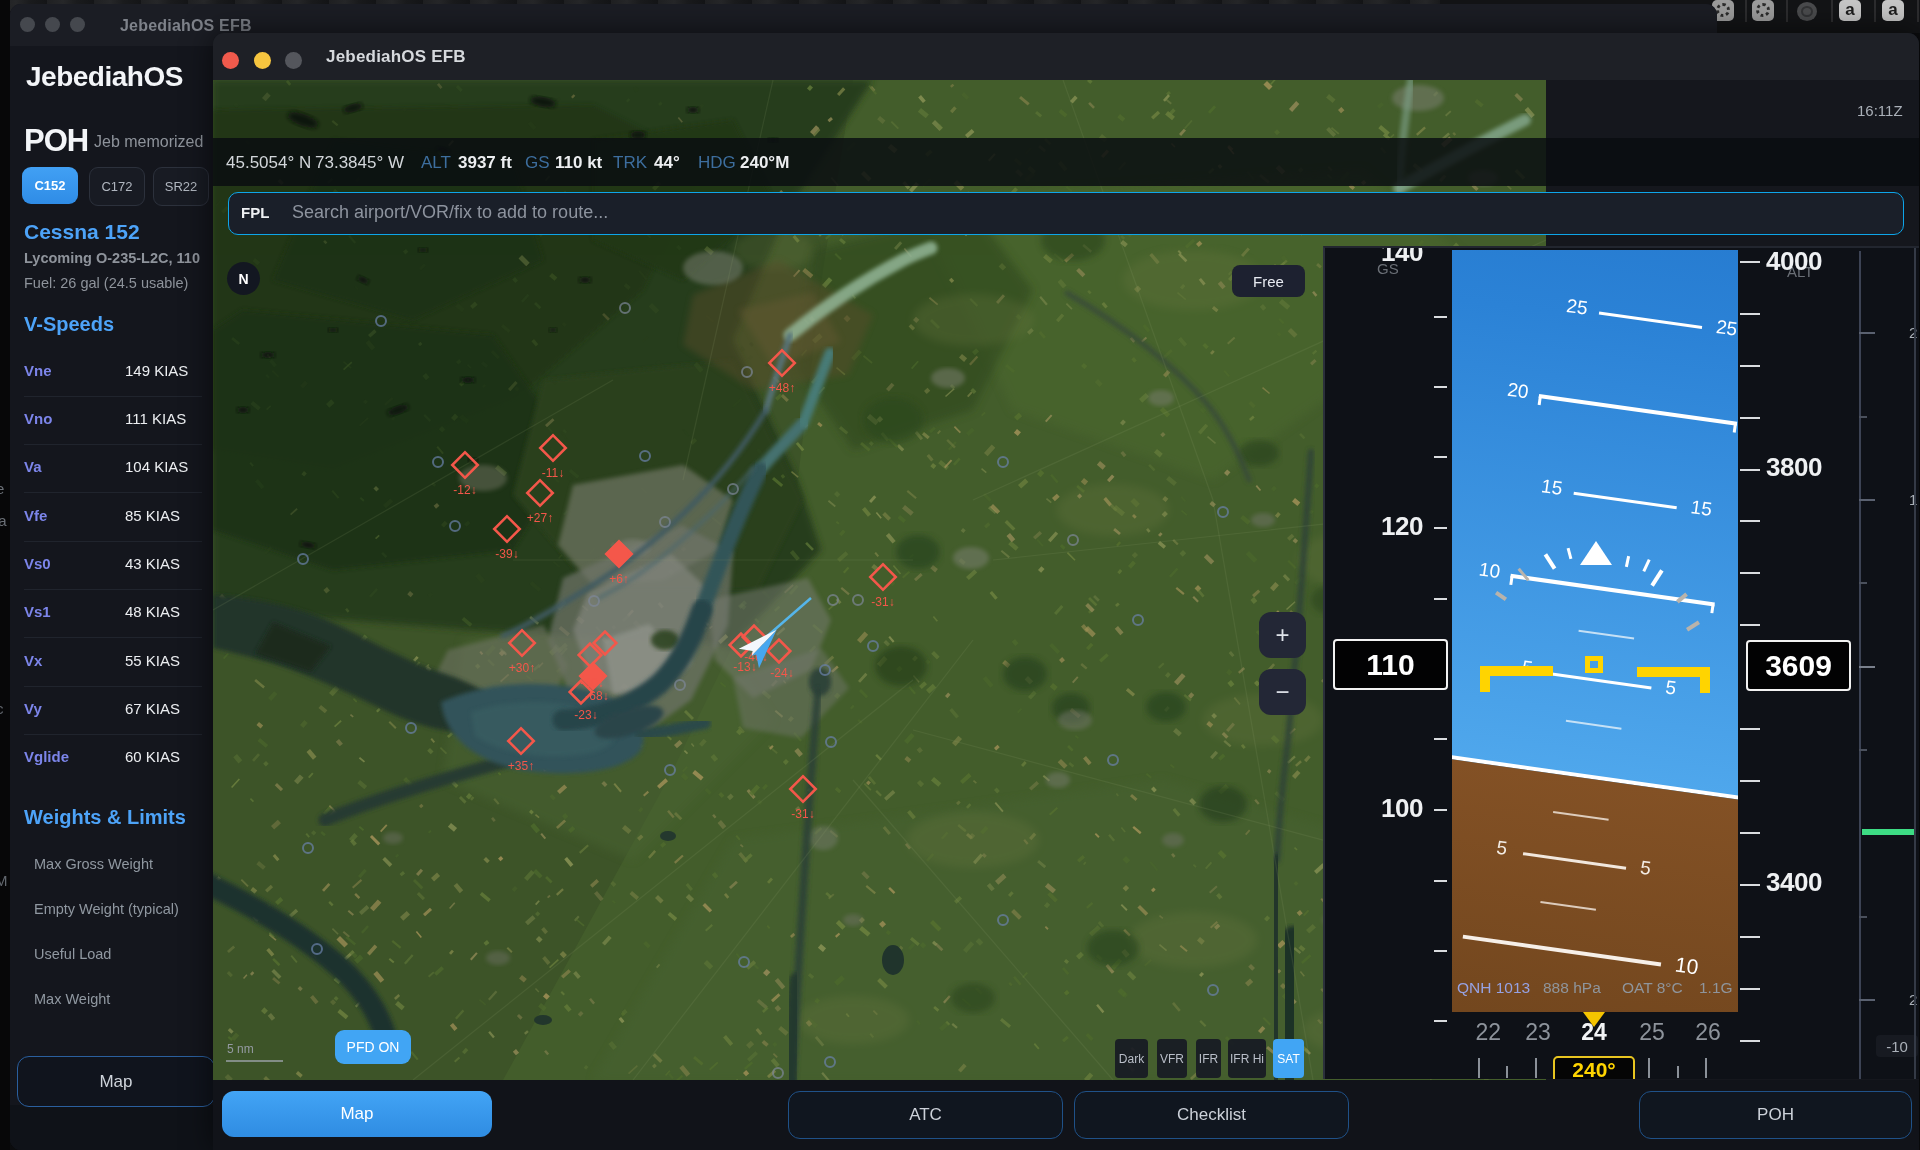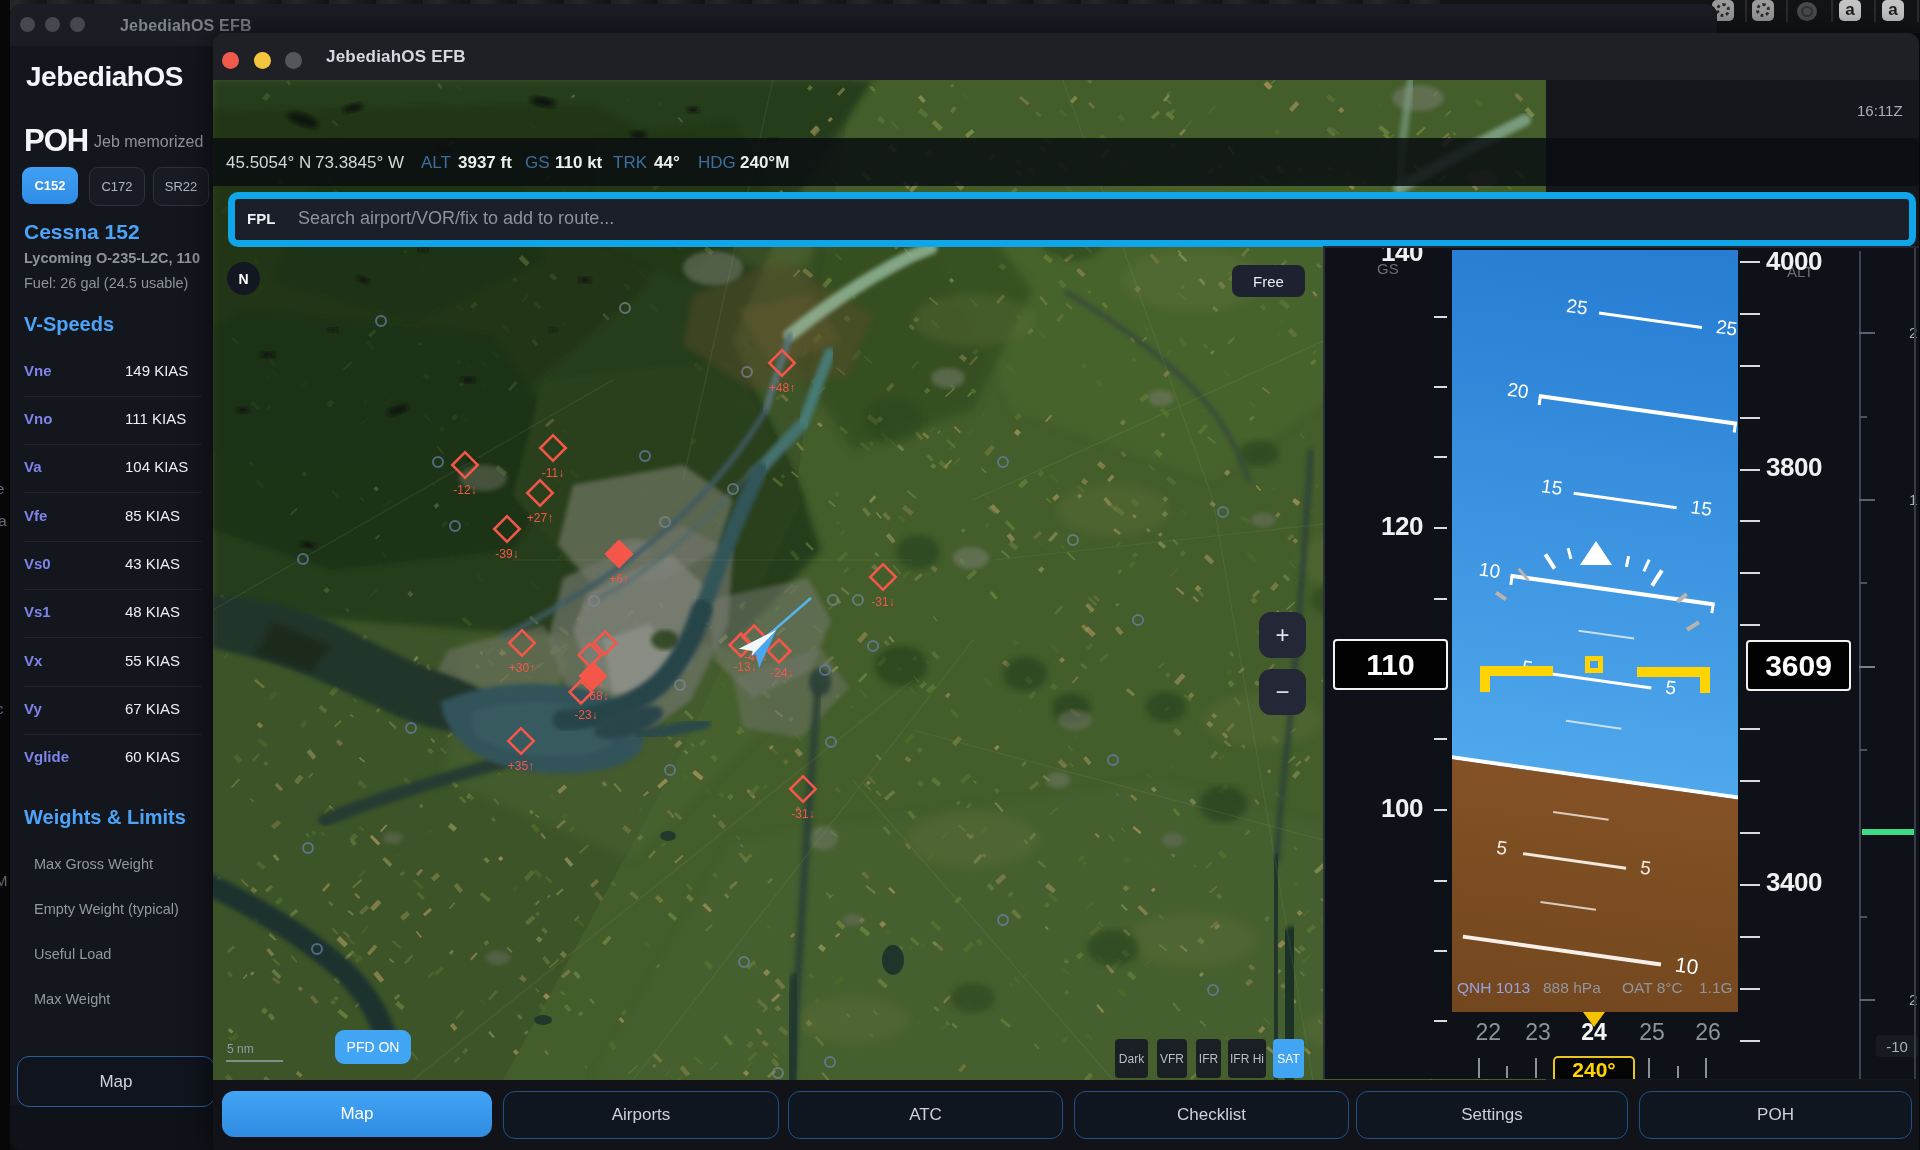--- a/index.html
+++ b/index.html
@@ -28,21 +28,21 @@
   #fgwin{position:absolute;left:213px;top:33px;width:1706px;height:1117px;background:#14171d;border-radius:11px 11px 0 0;overflow:hidden;box-shadow:0 0 30px rgba(0,0,0,.6);}
   #fgwin .tbar{position:absolute;left:0;top:0;width:100%;height:47px;background:#1e2026;}
   #fgwin .t-title{position:absolute;left:113px;top:14px;font-size:17px;font-weight:bold;color:#d6d9dd;letter-spacing:.2px;}
   #maparea{position:absolute;left:0;top:47px;width:1333px;height:1000px;overflow:hidden;}
   #rightstrip{position:absolute;left:1333px;top:47px;width:373px;height:1000px;background:#15171d;}
   .clock{position:absolute;left:1644px;top:69px;font-size:15px;color:#aab0b8;}
   #infobar{position:absolute;left:0;top:105px;width:1706px;height:48px;background:rgba(10,13,17,0.84);color:#d2d6da;font-size:17px;}
   #infobar span{position:absolute;top:15px;white-space:nowrap;}
   #infobar .val{font-weight:bold;color:#eceef0;}
   .lblb{color:#3d6e9e;}
-  #fplbar{position:absolute;left:15px;top:159px;width:1674px;height:41px;background:#1a1f29;border:7px solid #0ea5e9;border-radius:10px;}
+  #fplbar{position:absolute;left:15px;top:159px;width:1674px;height:41px;background:#1a1f29;border:1px solid #0ea5e9;border-radius:10px;}
   #fplbar .fpl{position:absolute;left:12px;top:11px;font-size:15px;font-weight:bold;color:#eef0f3;}
   #fplbar .ph{position:absolute;left:63px;top:9px;font-size:18px;color:#8d939e;}
   
   .ovl{position:absolute;background:#1d212f;color:#e8ebf2;}
   #ncomp{left:14px;top:229px;width:33px;height:33px;border-radius:50%;background:rgba(18,21,35,.92);color:#fff;font-size:14px;font-weight:bold;display:flex;align-items:center;justify-content:center;}
   #freebtn{left:1019px;top:232px;width:73px;height:32px;border-radius:8px;font-size:15px;display:flex;align-items:center;justify-content:center;background:#1d2130;}
   .zbtn{width:47px;height:46px;border-radius:12px;background:#232736;color:#dfe3ea;font-size:24px;display:flex;align-items:center;justify-content:center;}
   #zplus{left:1046px;top:579px;}
   #zminus{left:1046px;top:636px;}
   #pfdon{left:122px;top:997px;width:76px;height:34px;border-radius:9px;background:#41a5f4;color:#fff;font-size:14px;display:flex;align-items:center;justify-content:center;}
@@ -1973,19 +1973,17 @@
 <div class="htick" style="left:181px;top:818px;height:12px;"></div>
 <div class="htick" style="left:210px;top:810px;height:20px;"></div>
 <div class="htick" style="left:323px;top:810px;height:20px;"></div>
 <div class="htick" style="left:352px;top:818px;height:12px;"></div>
 <div class="htick" style="left:380px;top:810px;height:20px;"></div>
 <div class="abs" style="left:228px;top:800px;width:78px;height:24px;background:#050505;border:2px solid #e8c520;border-radius:5px;color:#ffd400;font-weight:bold;font-size:21px;display:flex;align-items:center;justify-content:center;margin-top:8px;">240°</div>
     </div>
 
   <div id="navbar">
     <div class="nbtn on" style="left:9px;width:270px;">Map</div>
-    <div class="nbtn off" style="left:290px;width:274px;">Airports</div>
     <div class="nbtn off" style="left:861px;width:273px;">Checklist</div>
     <div class="nbtn off" style="left:575px;width:273px;">ATC</div>
-    <div class="nbtn off" style="left:1143px;width:270px;">Settings</div>
     <div class="nbtn off" style="left:1426px;width:271px;">POH</div>
   </div>
 </div>
 
 </body></html>

